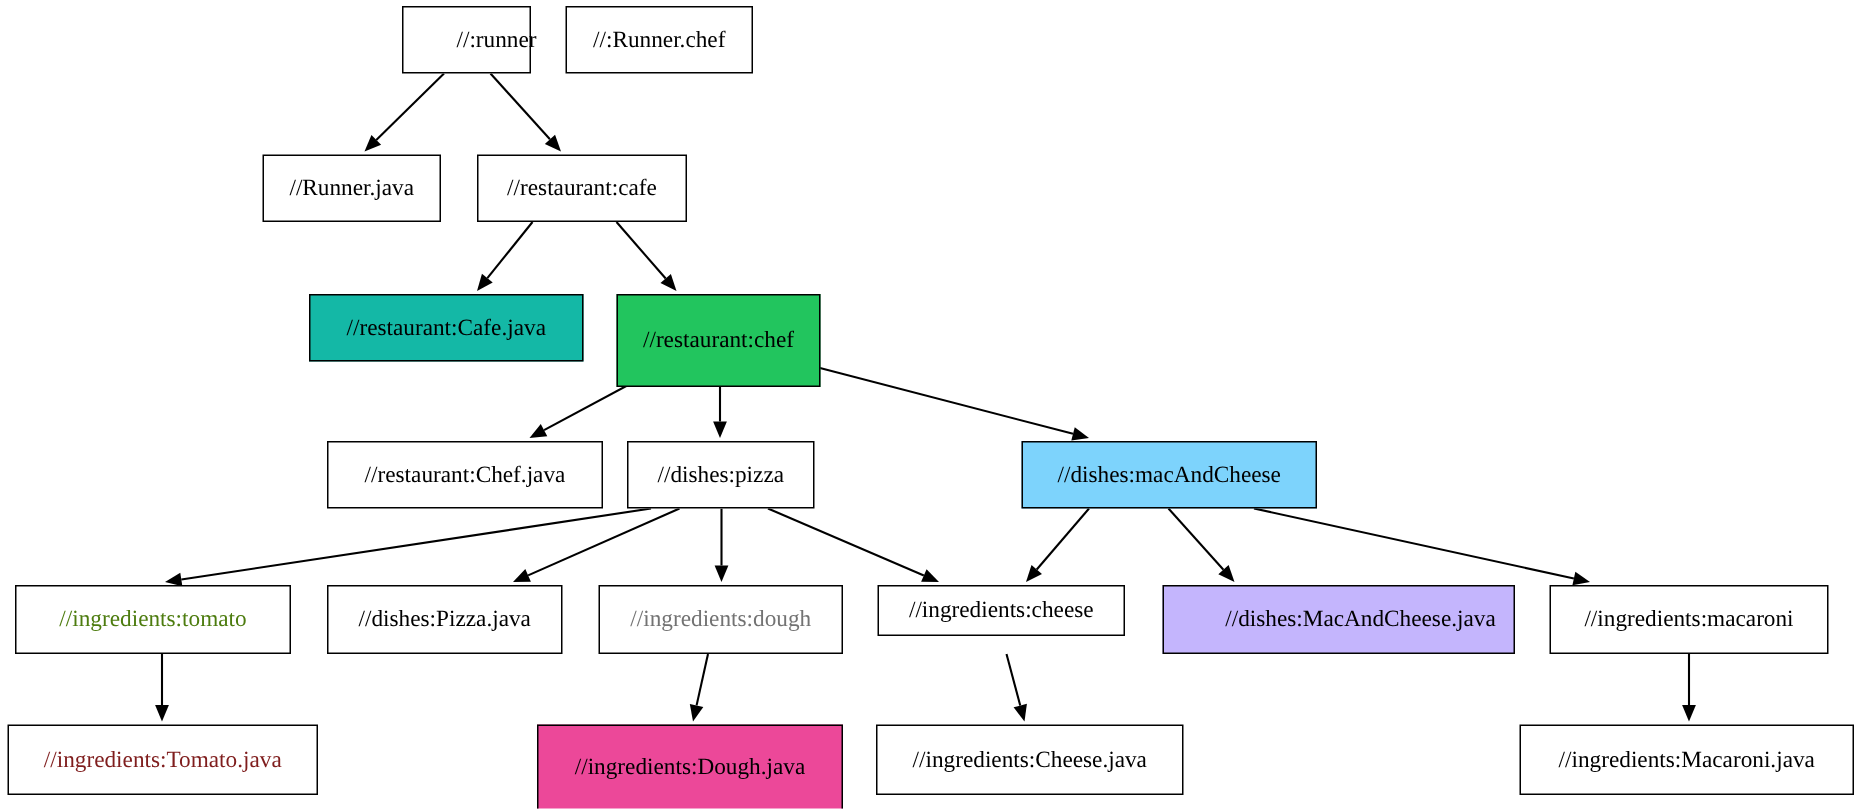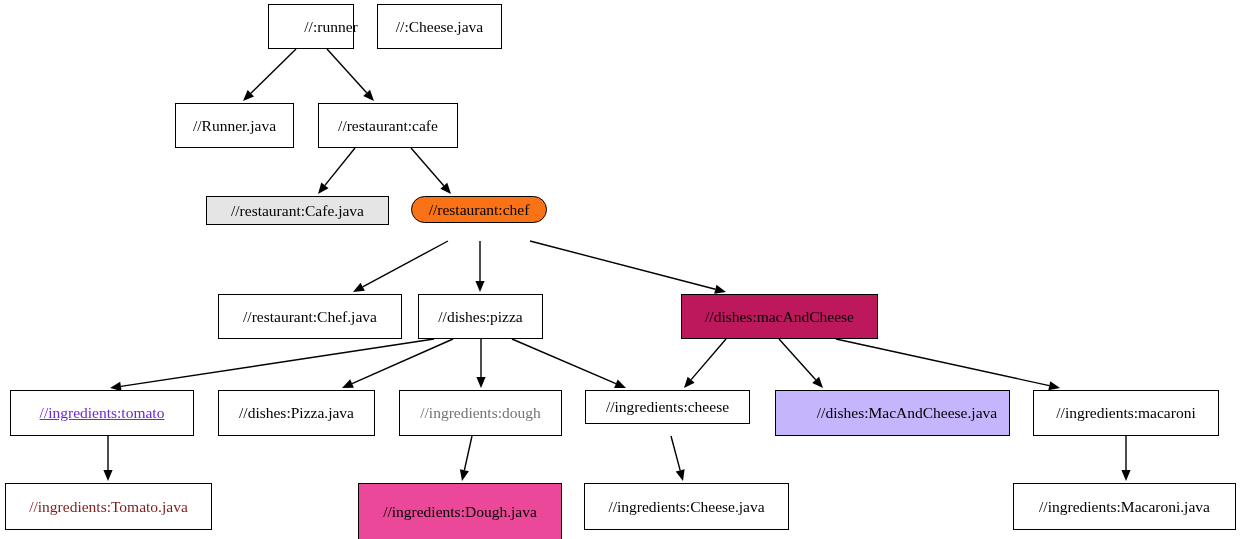--- a/index.html
+++ b/index.html
@@ -121,45 +121,45 @@
       <g>
         <line x1="1126" y1="436" x2="1126" y2="470" stroke="#000000" stroke-width="1.4"></line>
         <polygon points="1126,481 1121.4,470 1130.6,470" fill="#000000"></polygon>
       </g>
     </svg>
   <div id="node-layer">
       <div class="graph-node" style="left: 268px; top: 4px; width: 86px; height: 45px; border-color: rgb(0, 0, 0); background: rgb(255, 255, 255); padding-left: 40px;">
         <span class="node-label" style="color: rgb(0, 0, 0);">//:runner</span>
       </div>
       <div class="graph-node" style="left: 377px; top: 4px; width: 125px; height: 45px; border-color: rgb(0, 0, 0); background: rgb(255, 255, 255);">
-        <span class="node-label" style="color: rgb(0, 0, 0);">//:Cheese.java</span>
+        <span class="node-label" style="color: rgb(0, 0, 0);">//:Runner.chef</span>
       </div>
       <div class="graph-node" style="left: 175px; top: 103px; width: 119px; height: 45px; border-color: rgb(0, 0, 0); background: rgb(255, 255, 255);">
         <span class="node-label" style="color: rgb(0, 0, 0);">//Runner.java</span>
       </div>
       <div class="graph-node" style="left: 318px; top: 103px; width: 140px; height: 45px; border-color: rgb(0, 0, 0); background: rgb(255, 255, 255);">
         <span class="node-label" style="color: rgb(0, 0, 0); font-family: Liberation Serif, serif;">//restaurant:cafe</span>
       </div>
-      <div class="graph-node" style="left: 206px; top: 196px; width: 183px; height: 29px; border-color: rgb(0, 0, 0); background: #e5e5e5;">
+      <div class="graph-node" style="left: 206px; top: 196px; width: 183px; height: 45px; border-color: rgb(0, 0, 0); background: #14b8a6;">
         <span class="node-label" style="color: rgb(0, 0, 0);">//restaurant:Cafe.java</span>
       </div>
-      <div class="graph-node" style="left: 411px; top: 196px; width: 136px; height: 27px; border-color: rgb(0, 0, 0); background: #f97316; border-radius: 16px;">
+      <div class="graph-node" style="left: 411px; top: 196px; width: 136px; height: 62px; border-color: rgb(0, 0, 0); background: #22c55e;">
         <span class="node-label" style="color: rgb(0, 0, 0);">//restaurant:chef</span>
       </div>
       <div class="graph-node" style="left: 218px; top: 294px; width: 184px; height: 45px; border-color: rgb(0, 0, 0); background: rgb(255, 255, 255);">
         <span class="node-label" style="color: rgb(0, 0, 0);">//restaurant:Chef.java</span>
       </div>
       <div class="graph-node" style="left: 418px; top: 294px; width: 125px; height: 45px; border-color: rgb(0, 0, 0); background: rgb(255, 255, 255);">
         <span class="node-label" style="color: rgb(0, 0, 0);">//dishes:pizza</span>
       </div>
-      <div class="graph-node" style="left: 681px; top: 294px; width: 197px; height: 45px; border-color: rgb(0, 0, 0); background: #be185d;">
+      <div class="graph-node" style="left: 681px; top: 294px; width: 197px; height: 45px; border-color: rgb(0, 0, 0); background: #7dd3fc;">
         <span class="node-label" style="color: rgb(0, 0, 0);">//dishes:macAndCheese</span>
       </div>
       <div class="graph-node" style="left: 10px; top: 390px; width: 184px; height: 46px; border-color: rgb(0, 0, 0); background: rgb(255, 255, 255);">
-        <span class="node-label" style="color: #6d28d9; text-decoration: underline;">//ingredients:tomato</span>
+        <span class="node-label" style="color: #4d7c0f;">//ingredients:tomato</span>
       </div>
       <div class="graph-node" style="left: 218px; top: 390px; width: 157px; height: 46px; border-color: rgb(0, 0, 0); background: rgb(255, 255, 255);">
         <span class="node-label" style="color: rgb(0, 0, 0);">//dishes:Pizza.java</span>
       </div>
       <div class="graph-node" style="left: 399px; top: 390px; width: 163px; height: 46px; border-color: rgb(0, 0, 0); background: rgb(255, 255, 255);">
         <span class="node-label" style="color: #737373;">//ingredients:dough</span>
       </div>
       <div class="graph-node" style="left: 585px; top: 390px; width: 165px; height: 34px; border-color: rgb(0, 0, 0); background: rgb(255, 255, 255);">
         <span class="node-label" style="color: rgb(0, 0, 0);">//ingredients:cheese</span>
       </div>

